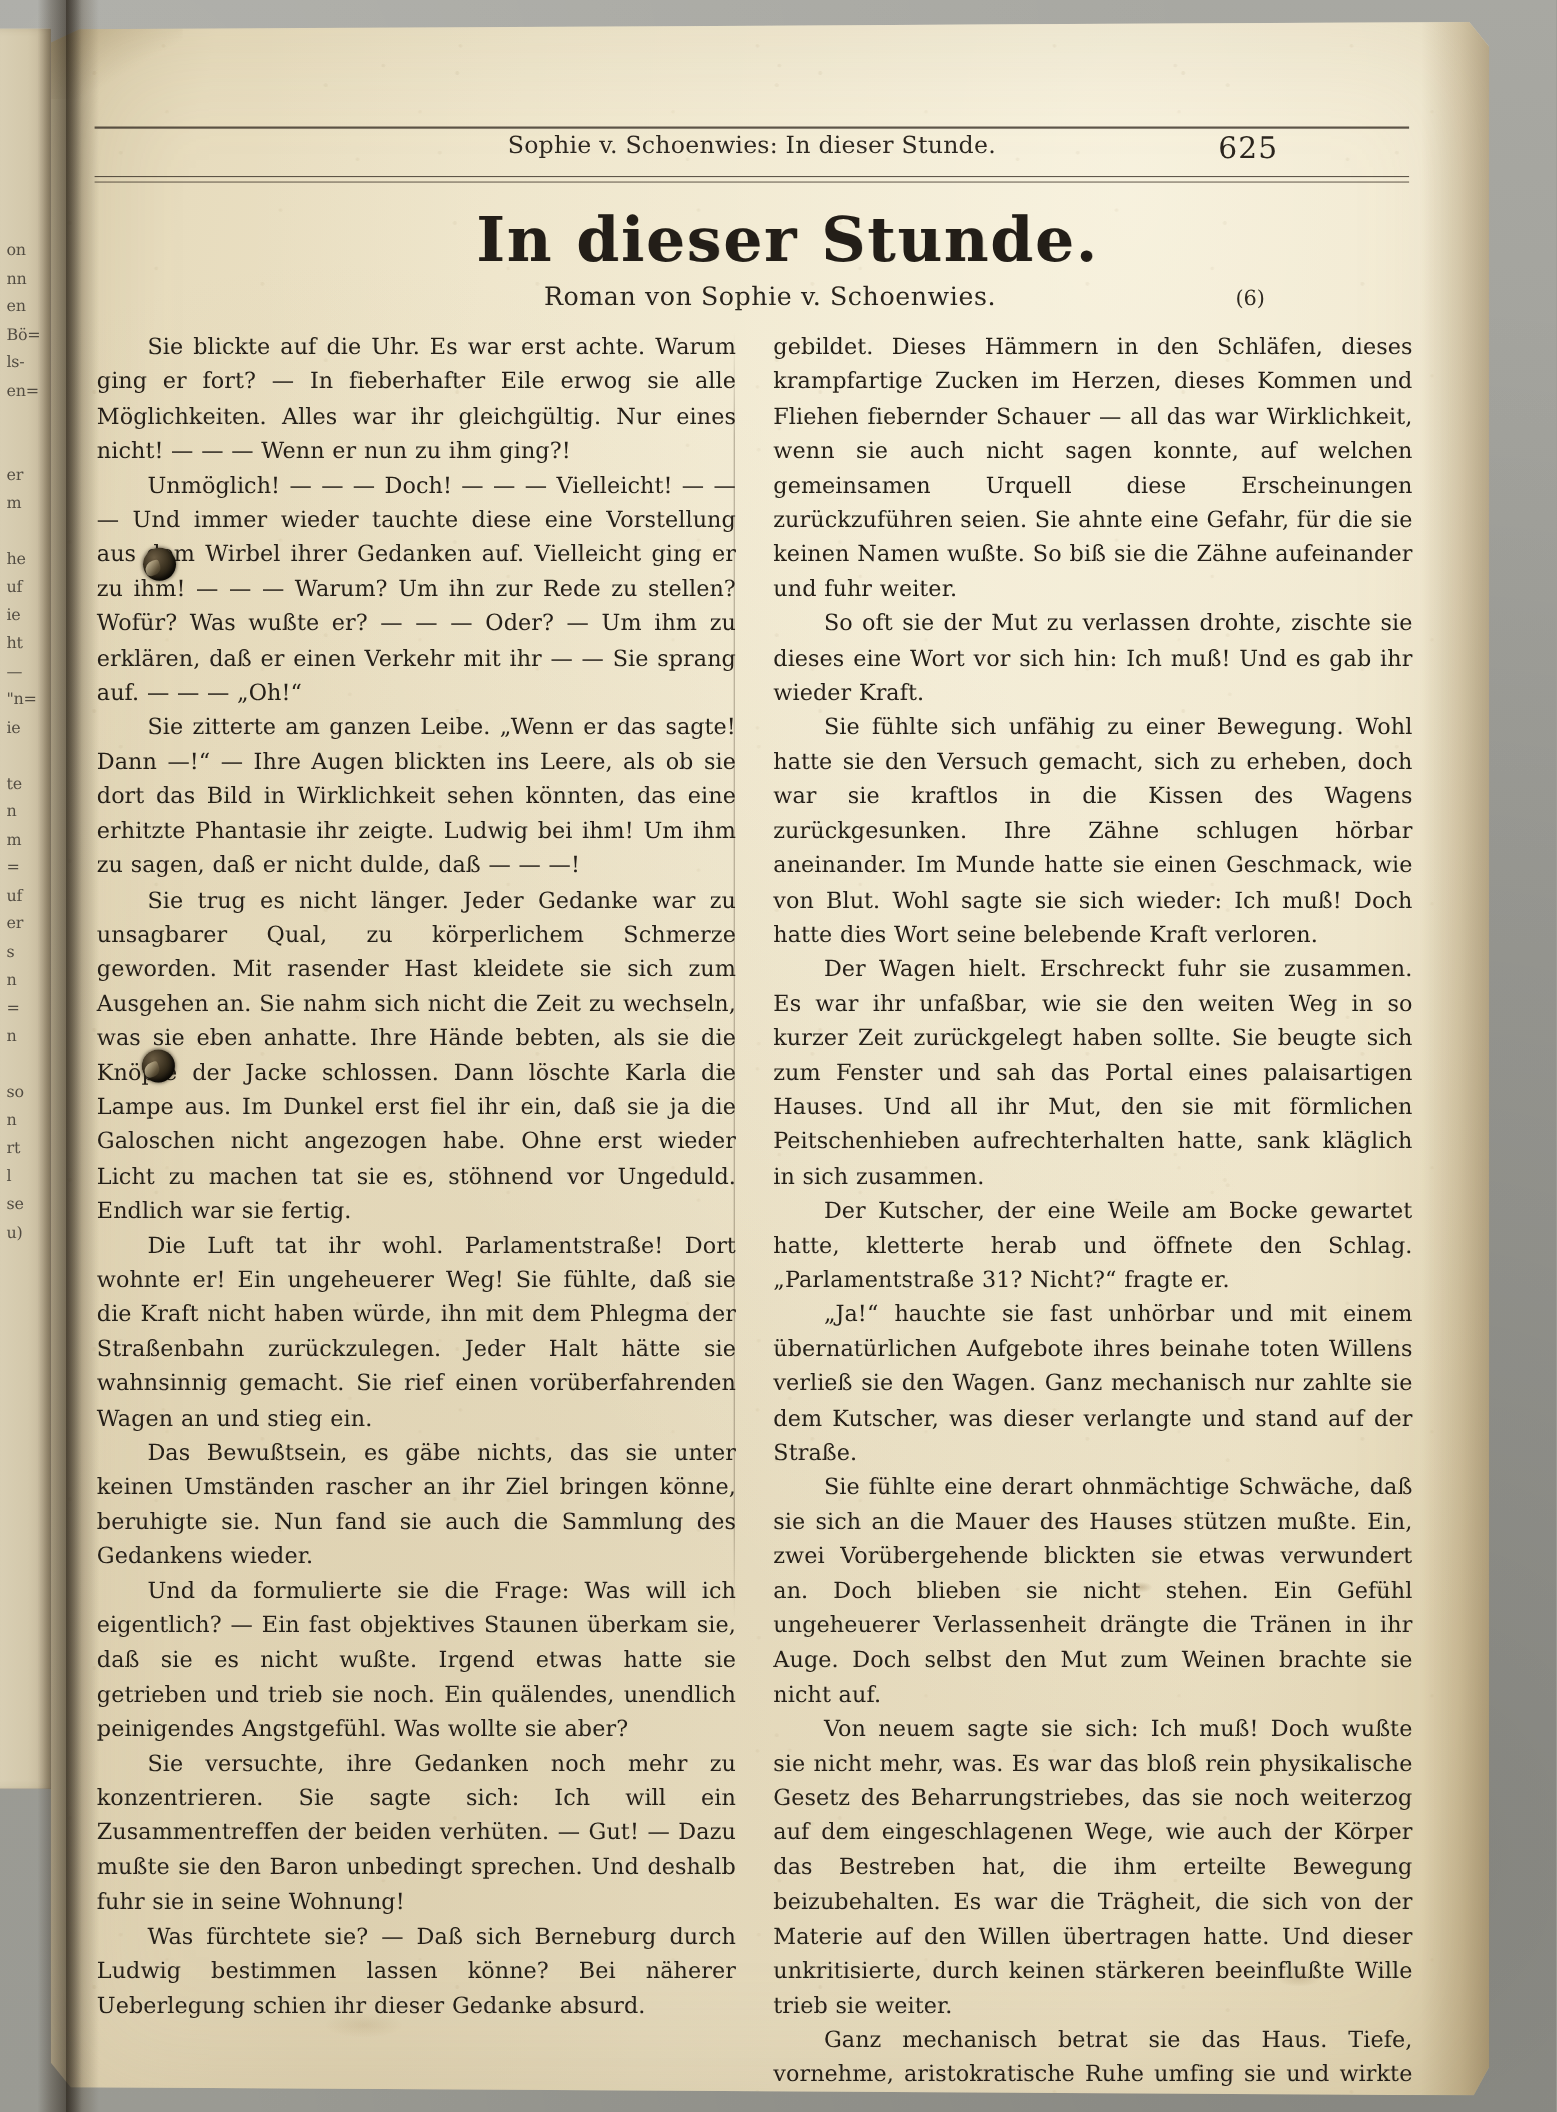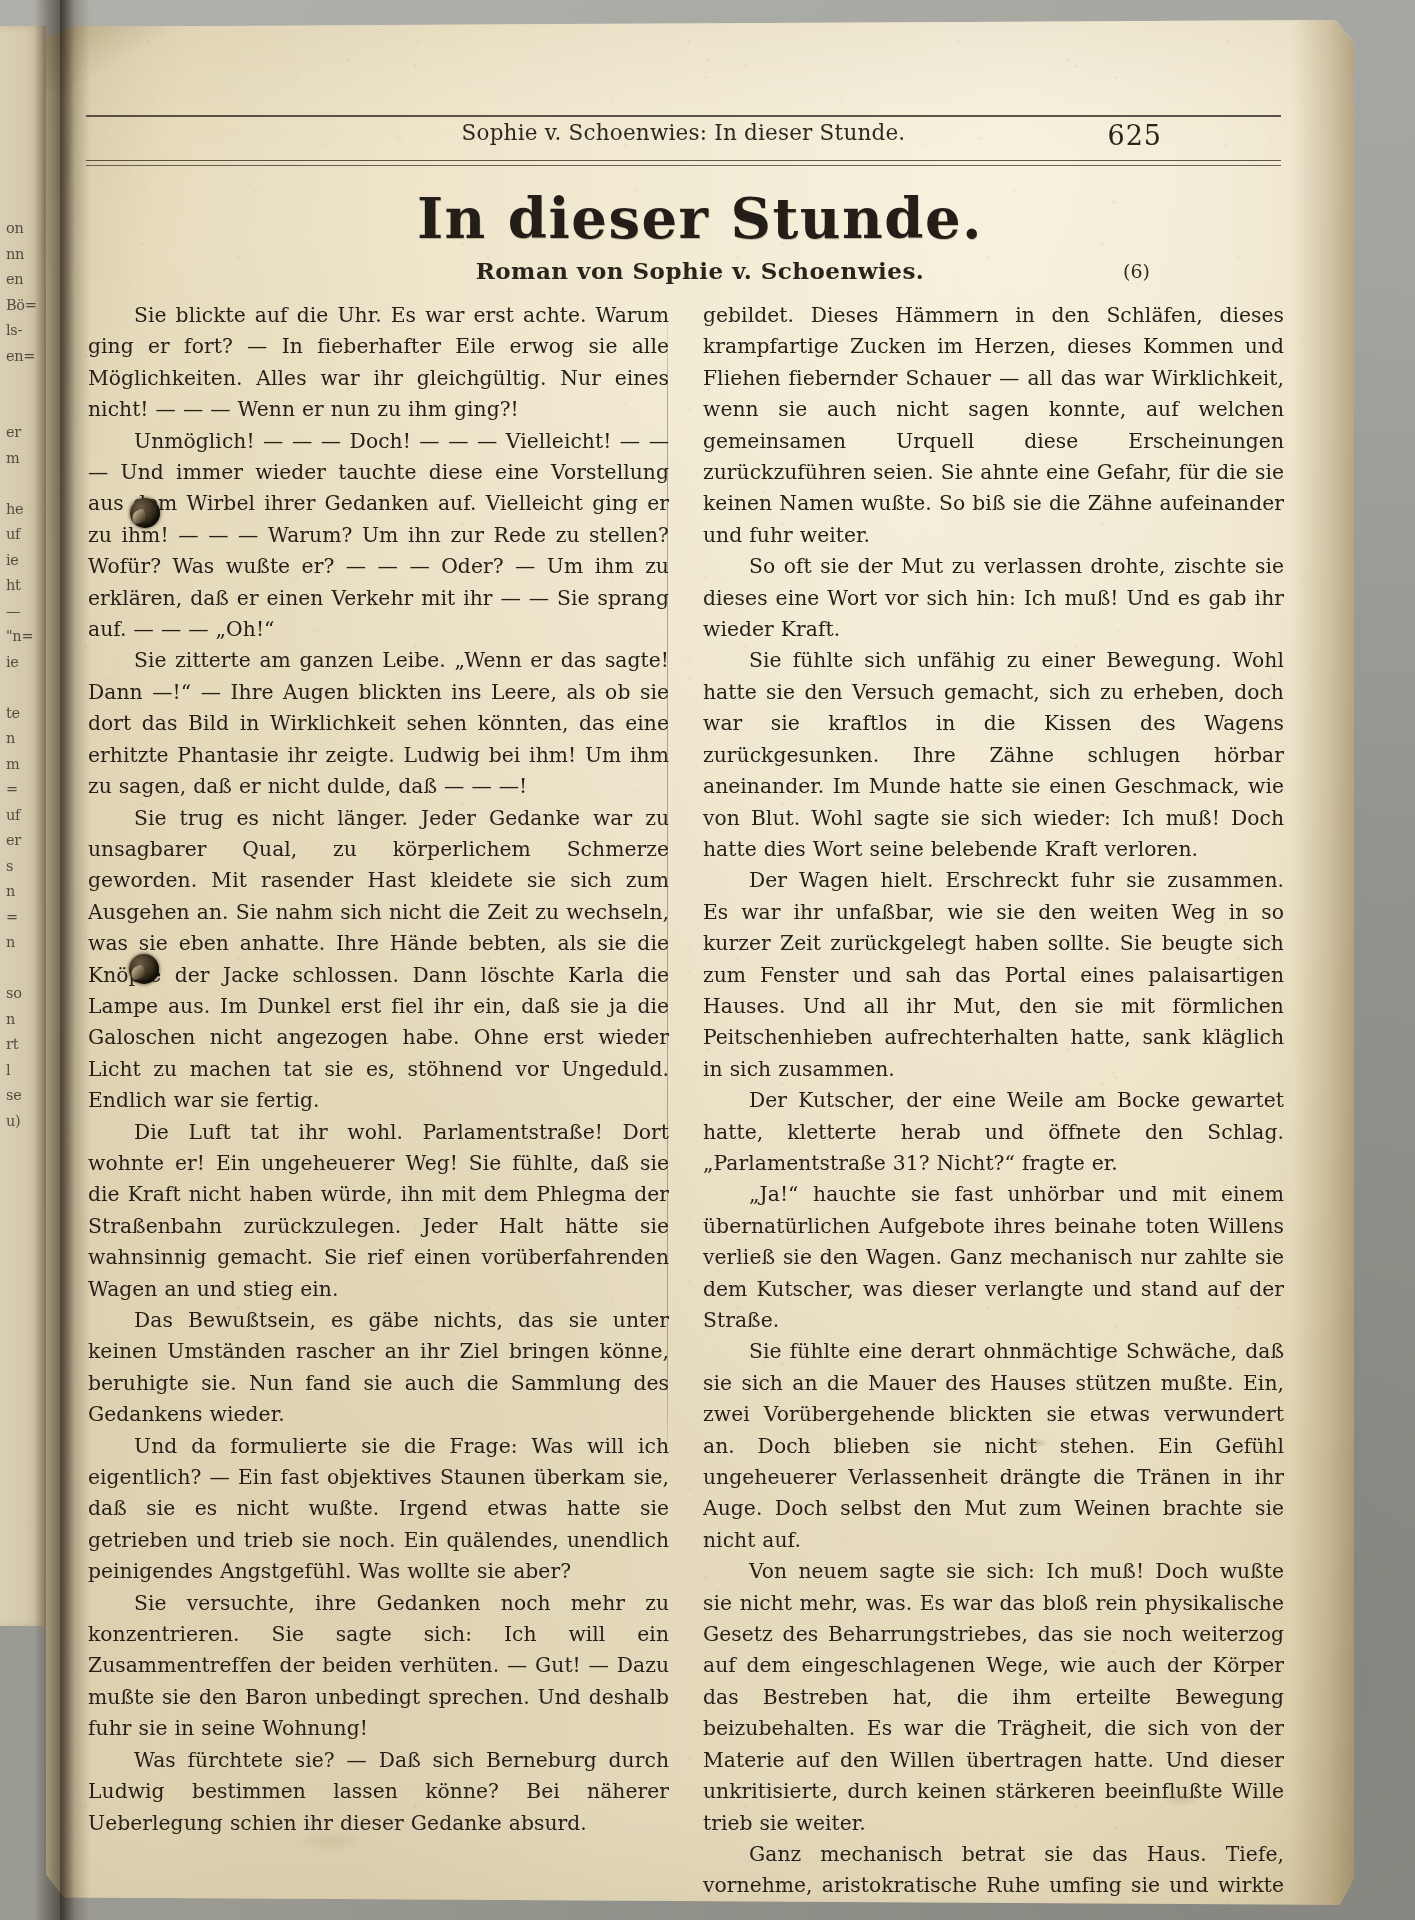--- a/index.html
+++ b/index.html
@@ -193,42 +193,41 @@
     width: 1195px;
     height: 4px;
     border-top: 1.6px solid #3a3228;
     border-bottom: 1.2px solid #4a4034;
     opacity: 0.80;
   }
 
   
   .title {
     position: absolute;
-    left: 0;
+    left: 16px;
     top: 168px;
     width: 1308px;
     text-align: center;
     font-size: 56px;
     line-height: 60px;
     color: #231e18;
     letter-spacing: 1.5px;
     font-weight: 700;
     font-family: "DejaVu Serif", "Liberation Serif", serif;
     text-shadow: 0.5px 0.5px 0 rgba(40,30,18,0.25);
   }
   .byline {
     position: absolute;
     left: 0;
     top: 237px;
     width: 1308px;
     text-align: center;
     font-size: 23px;
     color: #2a241d;
     letter-spacing: 0.5px;
-    font-weight: bold;
   }
   .installment {
     position: absolute;
     right: 60px;
     top: 240px;
     font-size: 19px;
     color: #2f2921;
   }
 
   

